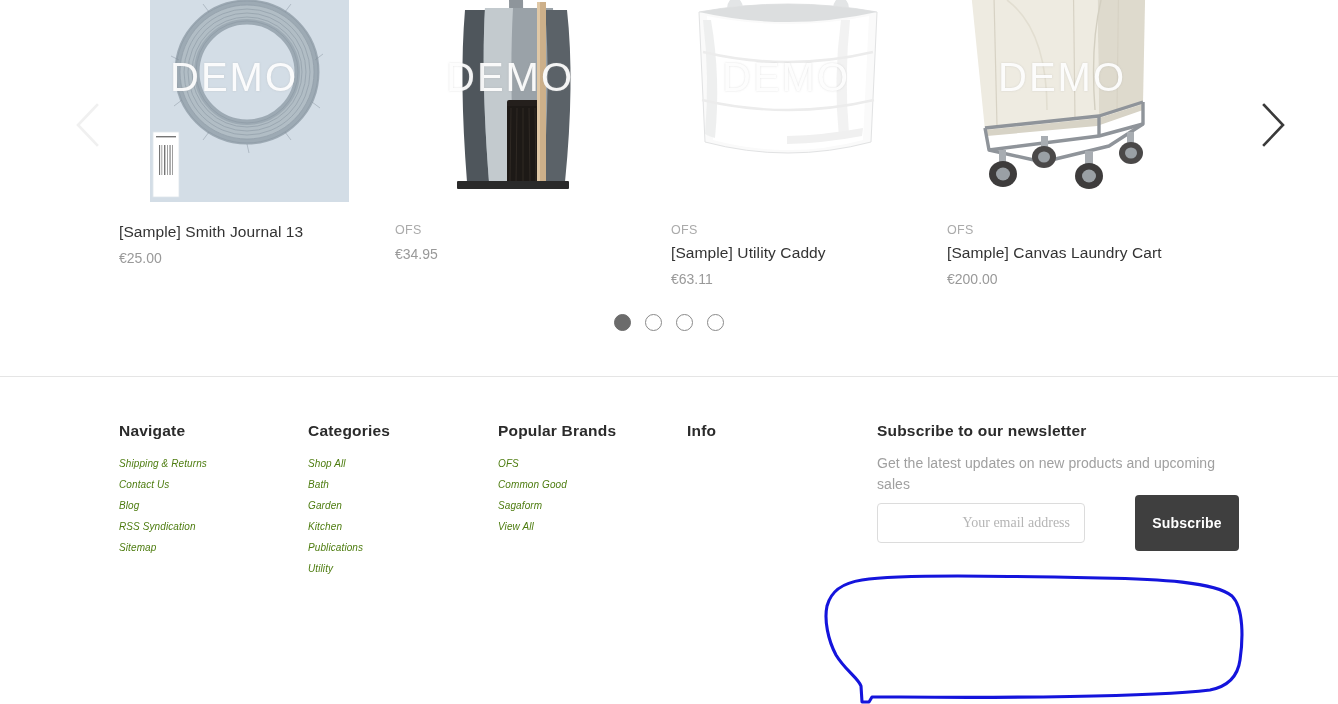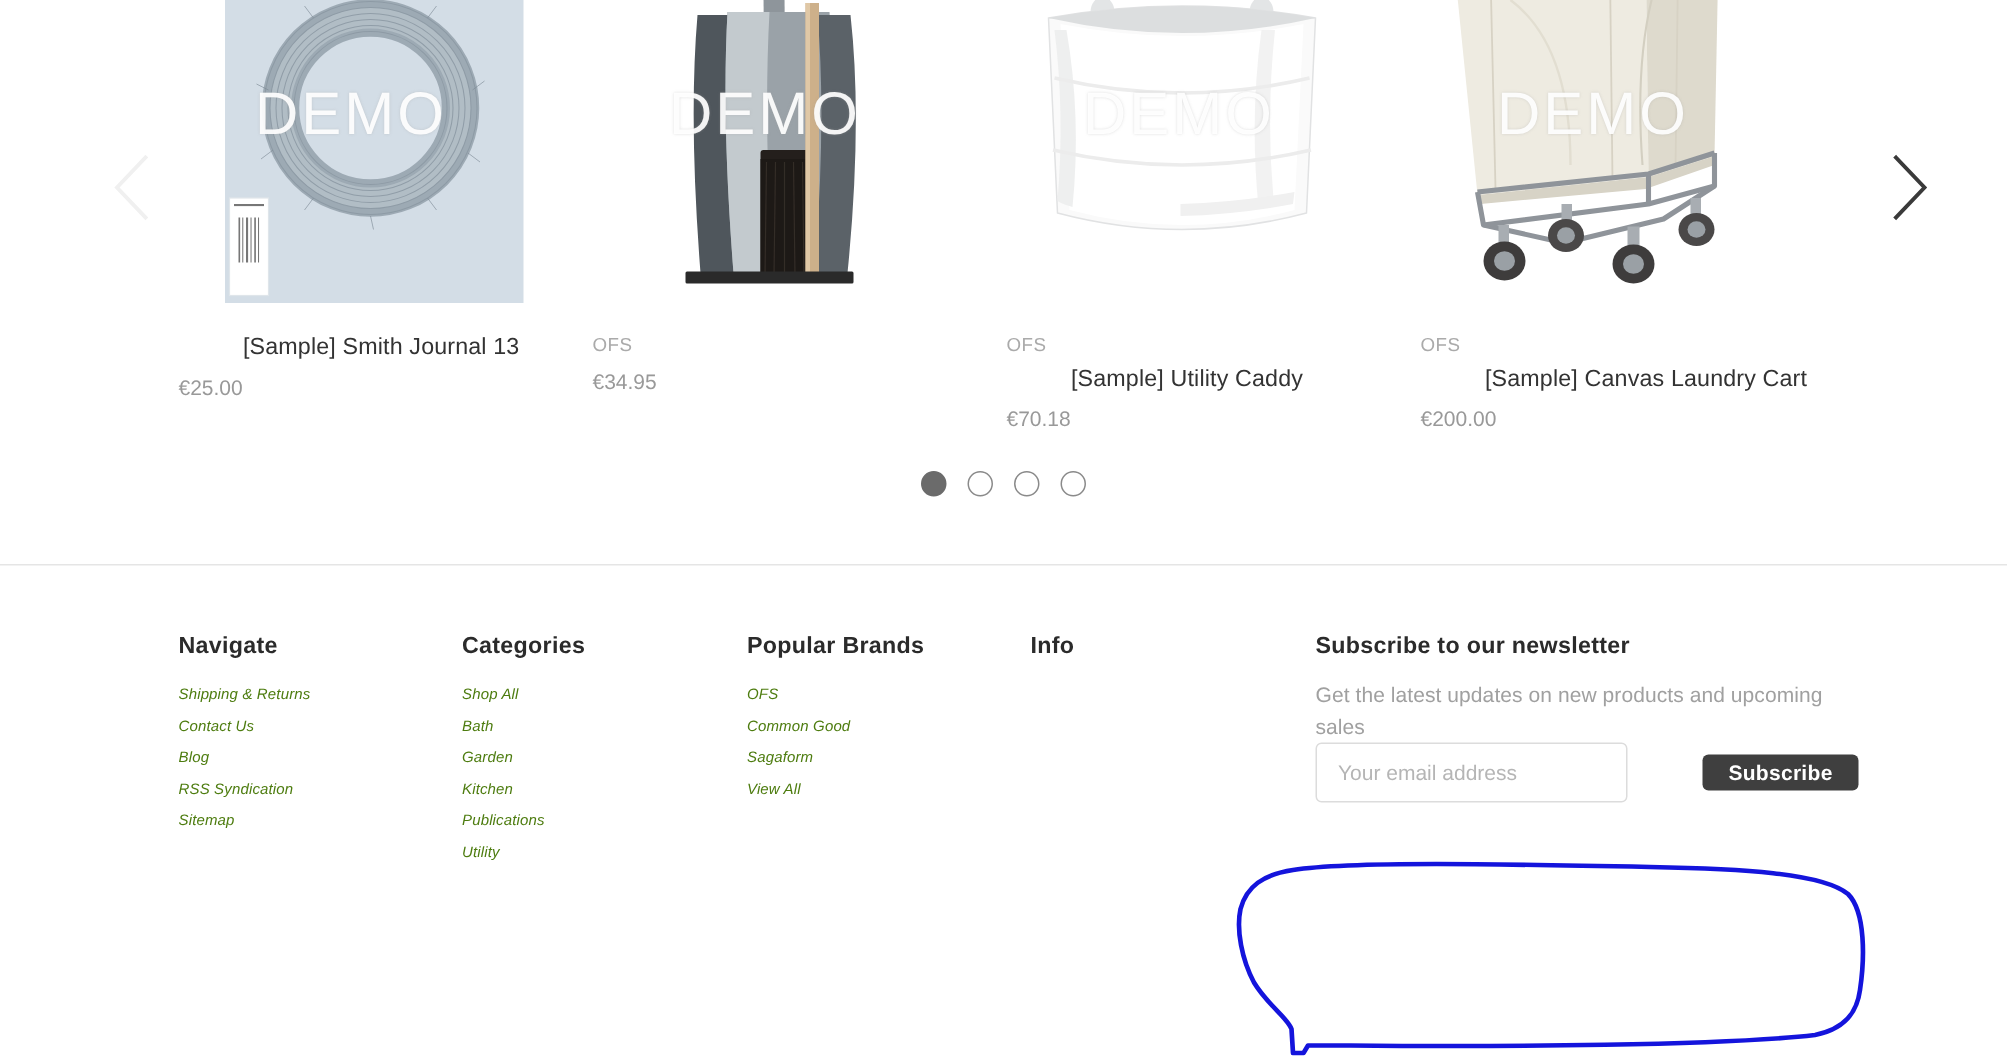--- a/index.html
+++ b/index.html
@@ -43,21 +43,21 @@
     color: rgba(255,255,255,0.92);
     z-index: 5; pointer-events: none;
     text-shadow: 0 0 2px rgba(160,160,160,0.35);
   }
   .meta { padding-top: 8px; }
   .brand {
     font-size: 12.5px; color: #aaaaaa; letter-spacing: .3px;
     line-height: 18px; margin-bottom: 3px;
   }
   .pname {
-    font-size: 15.5px; color: #333333; line-height: 22px; letter-spacing: .1px; margin-left: 43px;
+    font-size: 15.5px; color: #333333; line-height: 22px; letter-spacing: .1px;
   }
   .price {
     font-size: 14px; color: #999999; line-height: 20px; margin-top: 5px;
   }
 
   .dots {
     position: absolute; left: 0; right: 0; top: 314px;
     display: flex; justify-content: center; align-items: center; gap: 14px;
   }
   .dot {
@@ -90,25 +90,25 @@
     text-decoration: none; cursor: pointer; letter-spacing: .1px; font-style: italic;
   }
   .news-desc {
     font-size: 14px; color: #a0a0a0; line-height: 21px; width: 355px;
     letter-spacing: .05px;
   }
   .news-form { display: flex; align-items: center; gap: 18px; }
   .email-input {
     width: 208px; height: 40px; border: 1px solid #dcdcdc; border-radius: 4px;
     background: #fff; padding: 14px 14px; font-size: 14px; color: #444;
-    font-family: Liberation Sans, sans-serif; outline: none;
+    font-family: Liberation Serif, serif; outline: none; text-align: right;
   }
   .email-input::placeholder { color: #b5b5b5; }
   .subscribe-btn {
-    width: 138px; height: 24px; border: none; border-radius: 4px;
+    width: 138px; height: 56px; border: none; border-radius: 4px;
     background: #3f3f3f; color: #ffffff; font-size: 14px; font-weight: bold;
     letter-spacing: .2px; cursor: pointer;
     font-family: "Liberation Sans", sans-serif;
     margin-left: 32px;
   }
 
   
   .annotation { position: absolute; left: 0; top: 0; width: 1338px; height: 704px;
                 pointer-events: none; z-index: 50; }
 </style>
@@ -236,21 +236,21 @@
             <path d="M170 80 q-8 58 -2 118 q7 -2 10 -5 q-5 -57 1 -113 Z" fill="#eceded" opacity="0.7"></path>
             <path d="M32 112 q85 20 170 0" fill="none" stroke="#ececec" stroke-width="2.4"></path>
             <path d="M31 160 q86 20 172 0" fill="none" stroke="#ececec" stroke-width="2.4"></path>
             <path d="M116 196 q38 -1 76 -8 l-1 8 q-37 7 -75 8 Z" fill="#f0f0f0"></path>
           </svg>
           <div class="demo-word">DEMO</div>
         </div>
         <div class="meta">
           <div class="brand">OFS</div>
           <div class="pname">[Sample] Utility Caddy</div>
-          <div class="price">€70.18</div>
+          <div class="price">€63.11</div>
         </div>
       </div>
 
       <div class="product">
         <div class="thumb">
           <svg width="234" height="273" viewBox="0 0 234 273">
             <rect width="234" height="273" fill="#ffffff"></rect>
             <path d="M22 2 L196 2 L199 12 L20 12 Z" fill="#cbb48f"></path>
             <g fill="#8d7b5e">
               <circle cx="32" cy="6" r="1.6"></circle>

